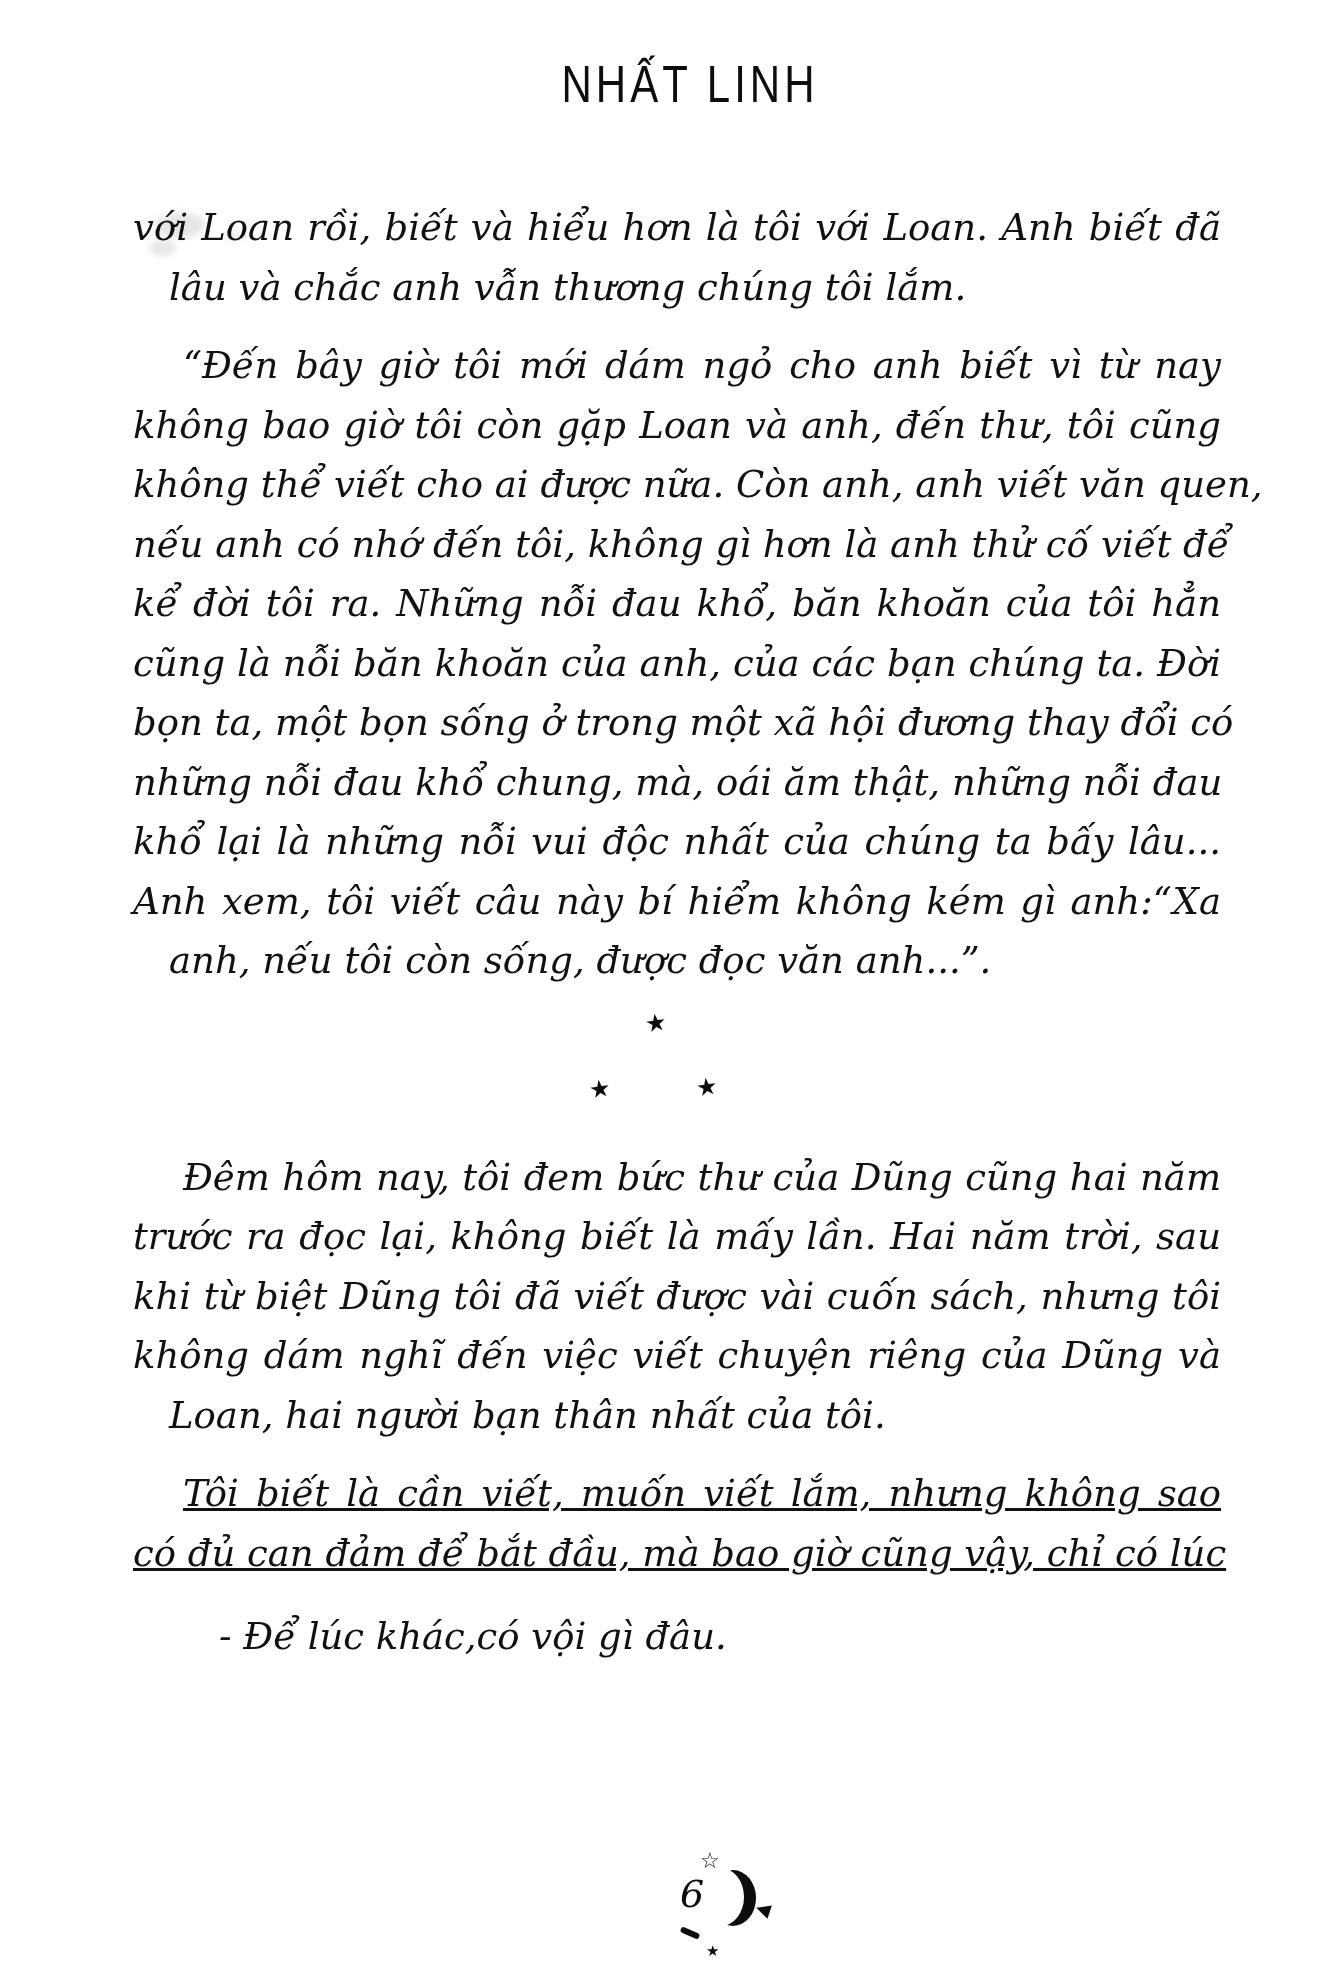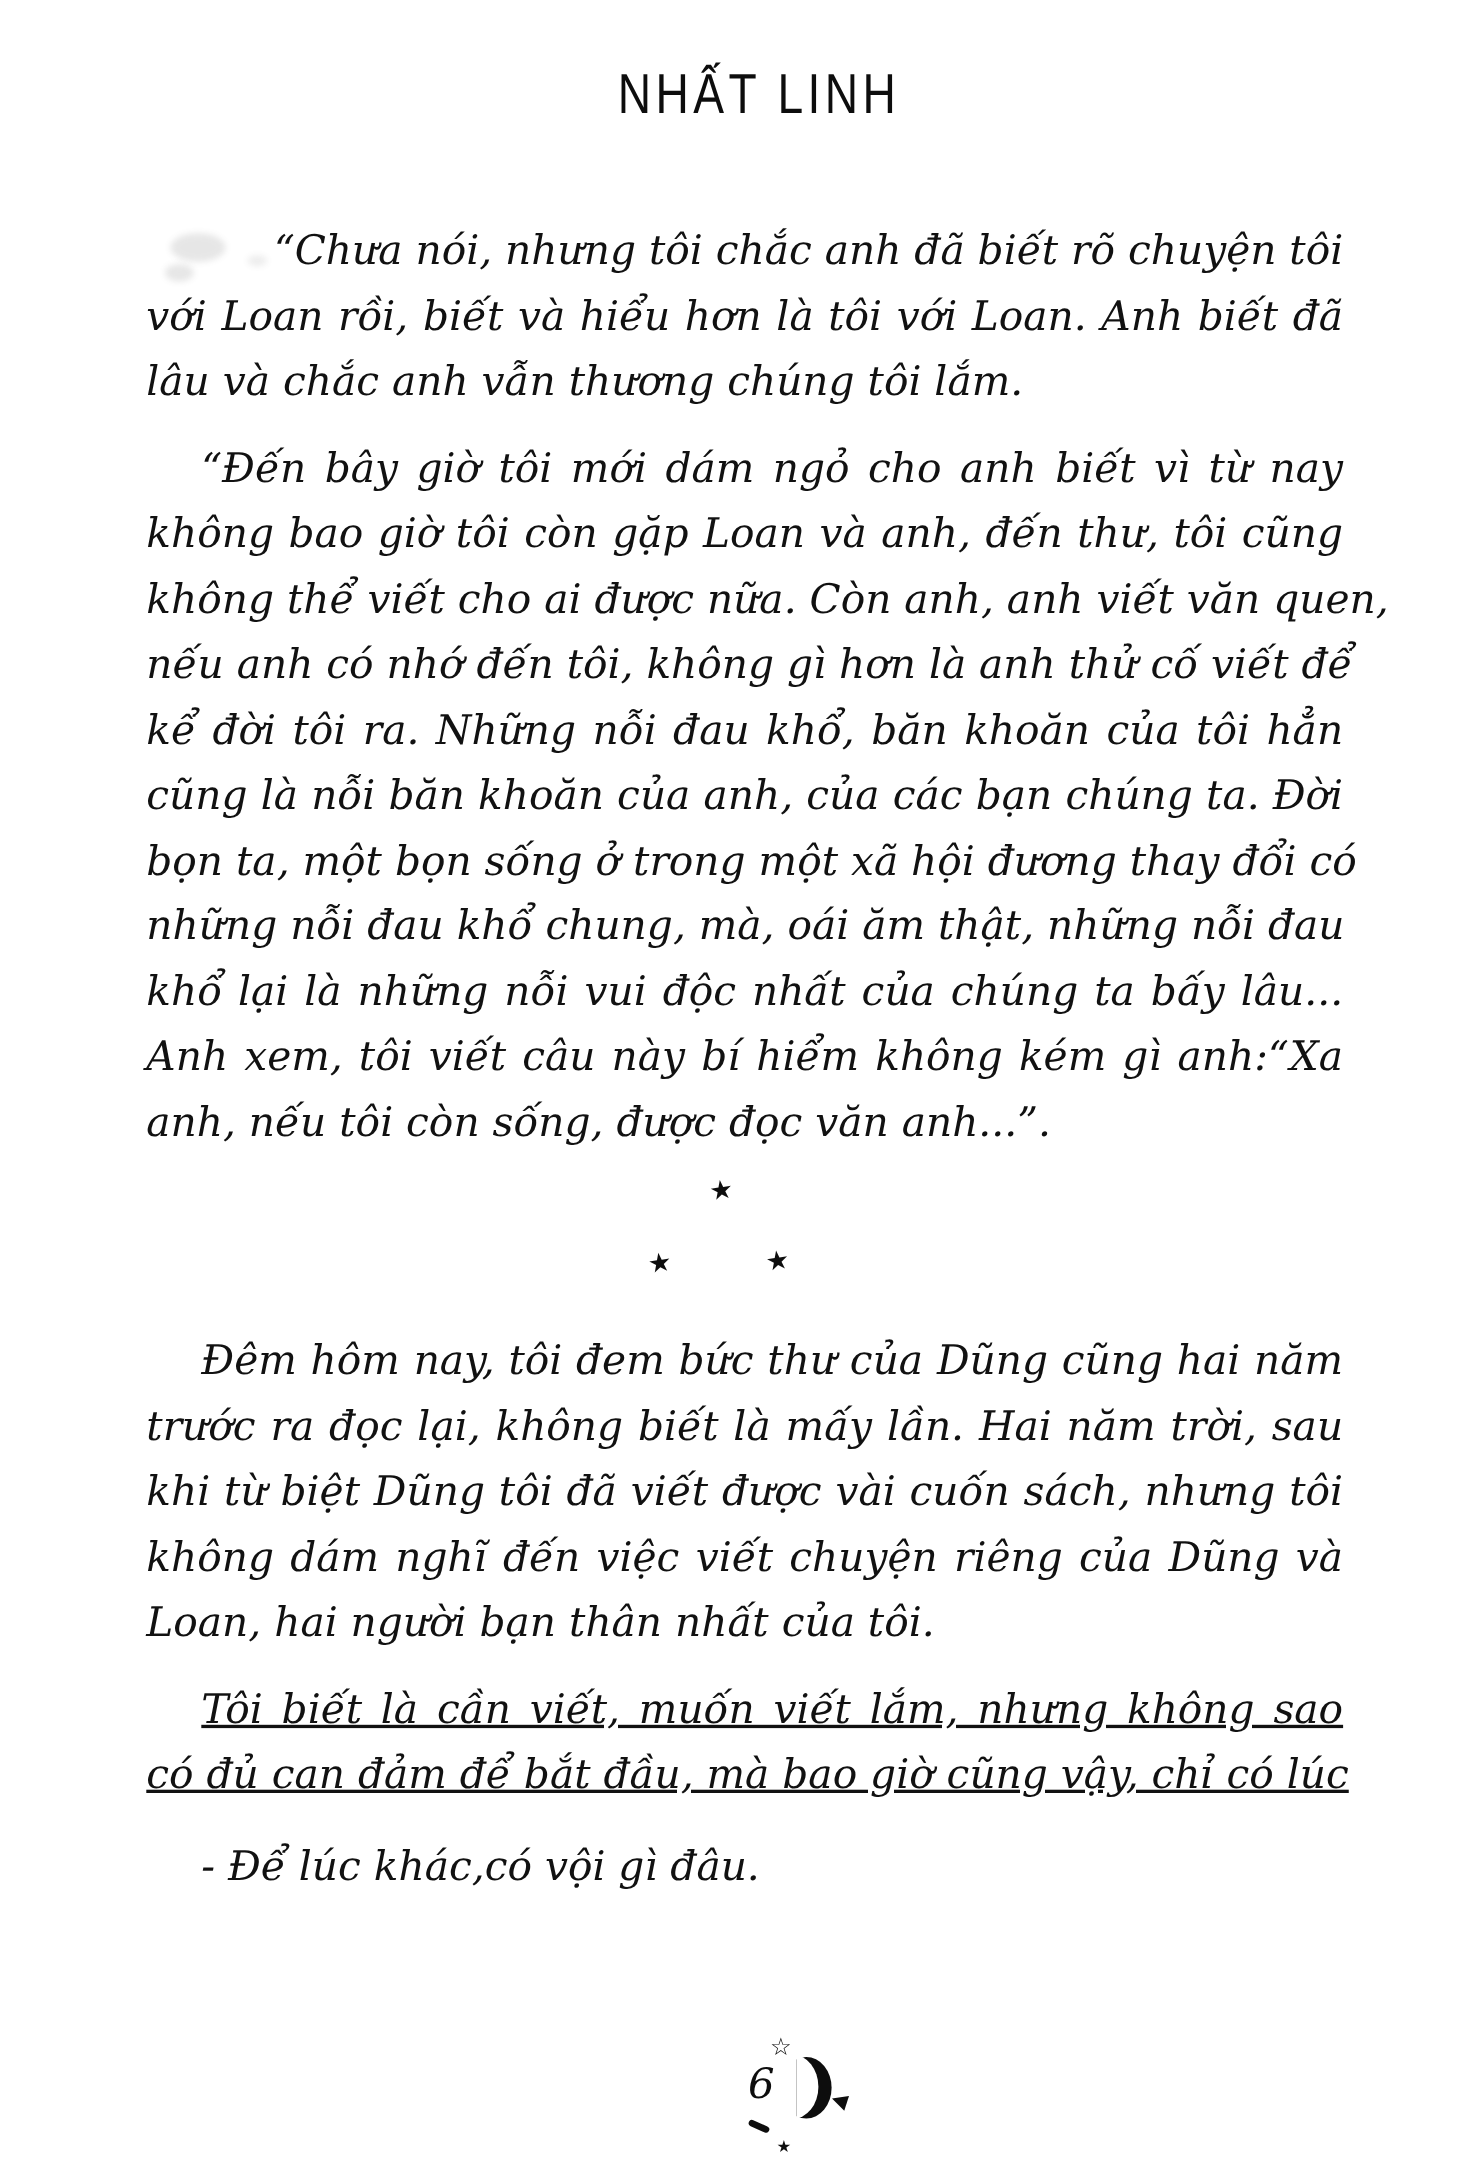--- a/index.html
+++ b/index.html
@@ -44,20 +44,21 @@
   .line {
     height: 59.5px;
     line-height: 59.5px;
     text-align: justify;
     text-align-last: justify;
     white-space: nowrap;
   }
   .line.last {
     text-align: left;
     text-align-last: left;
+    margin-left: 36px;
   }
   .para.p1 .line.first { text-indent: 116px; }
   .para .line.first { text-indent: 50px; }
   .para.p2 { margin-top: 19px; }
   .para.p4 { margin-top: 19px; text-decoration: underline; }
   .para.p5 { margin-top: 24px; }
 
   
   .separator { position: relative; height: 157px; }
   .sep-star {
@@ -118,21 +119,20 @@
 
   <div class="header-title">NHẤT LINH</div>
 
   <div class="smudge a"></div>
   <div class="smudge b"></div>
   <div class="smudge c"></div>
 
   <div class="body-text">
 
     <div class="para p1">
-      <div class="line first">“Chưa nói, nhưng tôi chắc anh đã biết rõ chuyện tôi</div>
       <div class="line">với Loan rồi, biết và hiểu hơn là tôi với Loan. Anh biết đã</div>
       <div class="line last">lâu và chắc anh vẫn thương chúng tôi lắm.</div>
     </div>
 
     <div class="para p2">
       <div class="line first">“Đến bây giờ tôi mới dám ngỏ cho anh biết vì từ nay</div>
       <div class="line">không bao giờ tôi còn gặp Loan và anh, đến thư, tôi cũng</div>
       <div class="line">không thể viết cho ai được nữa. Còn anh, anh viết văn quen,</div>
       <div class="line">nếu anh có nhớ đến tôi, không gì hơn là anh thử cố viết để</div>
       <div class="line">kể đời tôi ra. Những nỗi đau khổ, băn khoăn của tôi hẳn</div>

